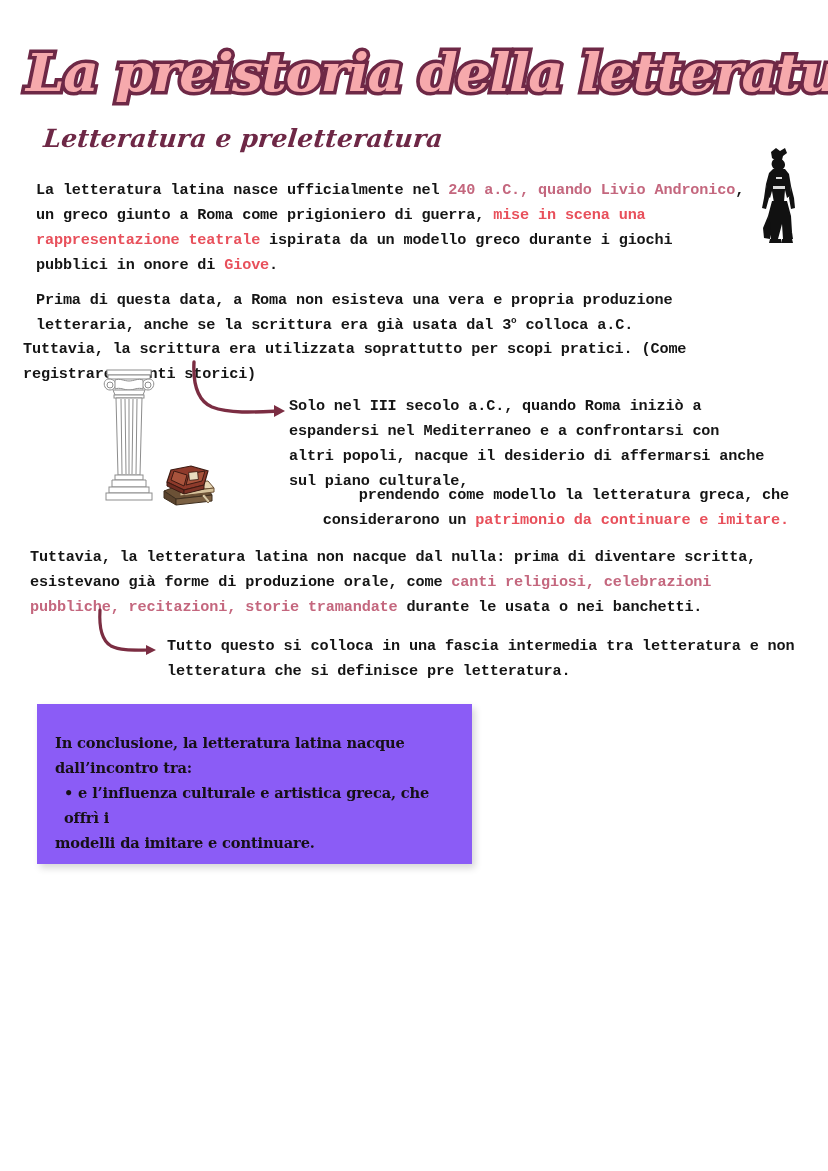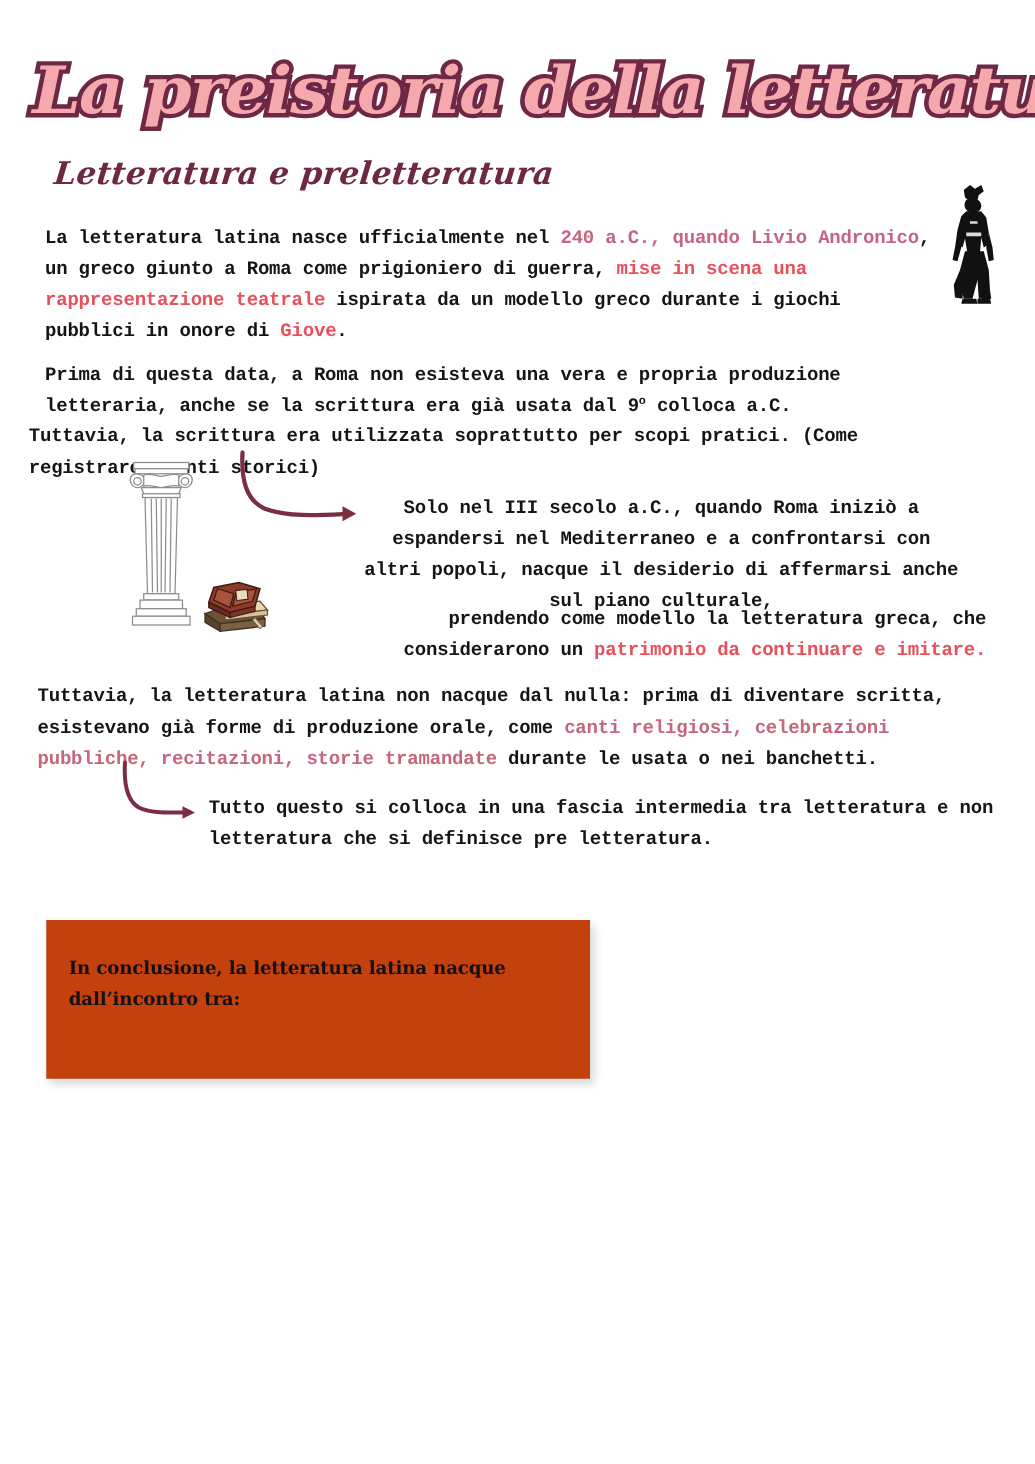--- a/index.html
+++ b/index.html
@@ -70,24 +70,24 @@
   sup.ord {
     font-size: 0.62em;
     vertical-align: super;
     line-height: 0;
   }
 
   
   .conclusion-box {
     position: absolute;
     left: 37px;
-    top: 736px;
+    top: 704px;
     width: 435px;
-    height: 127px;
-    background: #c2410c;
+    height: 160px;
+    background: #8b5cf6;
     box-shadow: 3px 4px 7px rgba(0,0,0,0.16);
   }
   .conclusion-text {
     position: absolute;
     left: 18px;
     top: 26px;
     width: 400px;
     font-family: "DejaVu Serif", serif;
     font-weight: 700;
     font-size: 14.6px;
@@ -129,21 +129,21 @@
       <path d="M27 31 L33 31 L33 33 L27 33 Z"></path>
     </g>
   </svg>
 </div>
 
 <p class="para" style="left:36px; top:163px; width:715px;">
   <span>La letteratura latina nasce ufficialmente nel </span><span class="hl-rose">240 a.C., quando Livio Andronico</span><span>, un greco giunto a Roma come prigioniero di guerra, </span><span class="hl-red">mise in scena una rappresentazione teatrale</span><span> ispirata da un modello greco durante i giochi pubblici in onore di </span><span class="hl-red">Giove</span><span>.</span>
 </p>
 
 <p class="para" style="left:36px; top:273px; width:725px;">
-  <span>Prima di questa data, a Roma non esisteva una vera e propria produzione letteraria, anche se la scrittura era già usata dal 9</span><sup class="ord">o</sup><span> colloca a.C.</span>
+  <span>Prima di questa data, a Roma non esisteva una vera e propria produzione letteraria, anche se la scrittura era già usata dal 3</span><sup class="ord">o</sup><span> colloca a.C.</span>
 </p>
 <p class="para" style="left:23px; top:322px; width:745px;">
   <span> Tuttavia, la scrittura era utilizzata soprattutto per scopi pratici. (Come registrare eventi storici)</span>
 </p>
 
 <div class="illus" style="left:100px; top:367px; width:58px; height:138px;">
   <svg width="58" height="138" viewBox="0 0 58 138" xmlns="http://www.w3.org/2000/svg">
     <g fill="#ffffff" stroke="#8d8d8d" stroke-width="1">
 
       <rect x="7" y="3" width="44" height="5"></rect>
@@ -194,21 +194,21 @@
   </svg>
 </div>
 
 <div class="arrow" style="left:186px; top:360px; width:110px; height:60px;">
   <svg width="110" height="60" viewBox="0 0 110 60" xmlns="http://www.w3.org/2000/svg">
     <path d="M8 2 C7 22 10 40 26 47 C44 54 72 52 92 51" fill="none" stroke="#7B2D42" stroke-width="3.4" stroke-linecap="round"></path>
     <path d="M88 45 L99 51 L88 57 Z" fill="#7B2D42"></path>
   </svg>
 </div>
 
-<p class="para" style="left:289px; top:379px; width:480px;text-align:center;">
+<p class="para" style="left:289px; top:379px; width:480px;">
   <span>Solo nel III secolo a.C., quando Roma iniziò a espandersi nel Mediterraneo e a confrontarsi con altri popoli, nacque il desiderio di affermarsi anche sul piano culturale,</span>
 </p>
 
 <p class="para" style="left:289px; top:468px; width:500px;text-align:right;">
   <span>prendendo come modello la letteratura greca, che considerarono un </span><span class="hl-red">patrimonio da continuare e imitare.</span>
 </p>
 
 <p class="para" style="left:30px; top:530px; width:768px;">
   <span>Tuttavia, la letteratura latina non nacque dal nulla: prima di diventare scritta, esistevano già forme di produzione orale, come </span><span class="hl-rose">canti religiosi, celebrazioni pubbliche, recitazioni, storie tramandate</span><span> durante le usata o nei banchetti.</span>
 </p>
@@ -221,14 +221,16 @@
 </div>
 
 <p class="para" style="left:167px; top:619px; width:630px;">
   <span>Tutto questo si colloca in una fascia intermedia tra letteratura e non letteratura che si definisce pre letteratura.</span>
 </p>
 
 <div class="conclusion-box">
   <div class="conclusion-text">
     <span>In conclusione, la letteratura latina nacque</span><br>
     <span>dall’incontro tra:</span>
+    <span class="bullet-line">• e l’influenza culturale e artistica greca, che offrì i</span>
+    <span>modelli da imitare e continuare.</span>
   </div>
 </div>
 
 </body></html>

